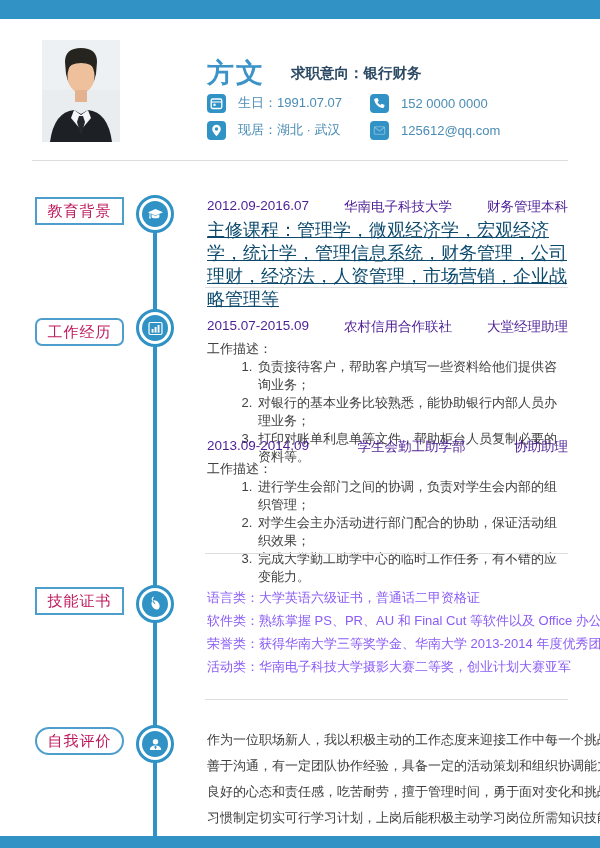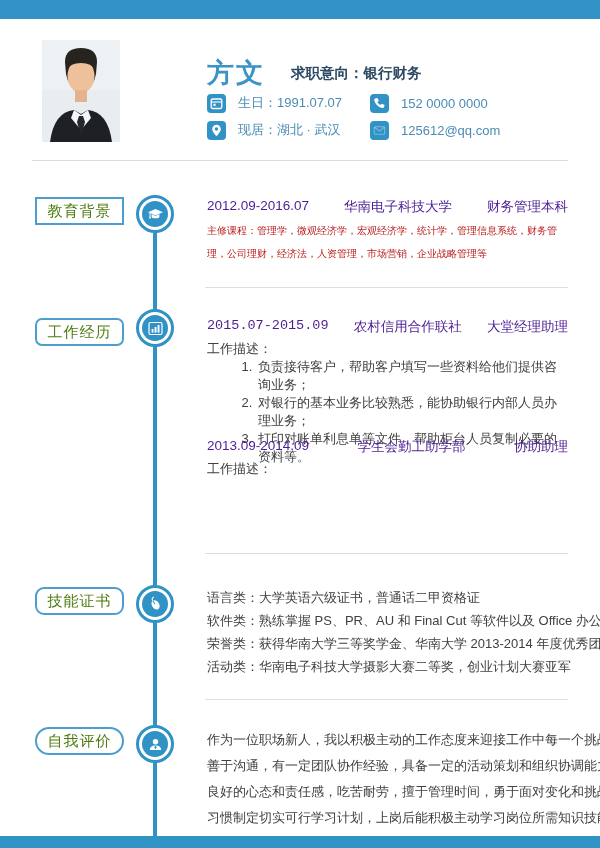--- a/index.html
+++ b/index.html
@@ -26,39 +26,39 @@
   .tl-circle{position:absolute;left:136px;width:38px;height:38px;box-sizing:border-box;
              border:3px solid #3192c6;border-radius:50%;background:#fff;display:flex;
              align-items:center;justify-content:center;z-index:2;}
   .tl-disc{width:26px;height:26px;border-radius:50%;background:#3192c6;display:flex;
            align-items:center;justify-content:center;}
   .tl-edu{top:195px;} .tl-work{top:309px;} .tl-skill{top:585px;} .tl-self{top:725px;}
 
   
   .sec-box{position:absolute;left:35px;width:89px;height:28px;box-sizing:border-box;
            border:2px solid #4d9ecd;display:flex;align-items:center;justify-content:center;
-           font-size:15px;color:#4d7c0f;letter-spacing:1px;background:#fff;}
-  .sb-edu{top:197px;} .sb-work{top:318px;border-radius:7px;} .sb-skill{top:587px;border-radius:9px;} .sb-self{top:727px;border-radius:14px;}
+           font-size:15px;color:#be185d;letter-spacing:1px;background:#fff;}
+  .sb-edu{top:197px;} .sb-work{top:318px;border-radius:7px;} .sb-skill{top:587px;} .sb-self{top:727px;border-radius:14px;}
 
   
   .entry-row{position:absolute;left:207px;width:361px;display:flex;justify-content:space-between;
              font-size:13.5px;color:#4c1d95;white-space:nowrap;}
-  .row-edu{top:198px;} .row-job1{top:318px;font-family:Liberation Mono, monospace;} .row-job2{top:438px;}
-  .edu-courses{position:absolute;left:207px;top:219px;width:361px;font-size:10px;
-               line-height:23px;color:#b91c1c;}
+  .row-edu{top:198px;} .row-job1{top:318px;} .row-job2{top:438px;}
+  .edu-courses{position:absolute;left:207px;top:219px;width:361px;font-size:18px;
+               line-height:23px;color:#0c4a6e;text-decoration:underline;}
   .desc-label{position:absolute;left:207px;width:200px;font-size:13px;color:#404040;}
   .dl-job1{top:340px;} .dl-job2{top:460px;}
   .job-list{position:absolute;left:207px;width:361px;margin:0;padding:0 0 0 49px;
             font-size:13px;line-height:18px;color:#404040;box-sizing:border-box;}
   .jl-job1{top:358px;} .jl-job2{top:478px;}
   .job-list li{padding-left:2px;}
   .divider{position:absolute;left:205px;width:363px;height:1px;background:#dedede;}
   .dv-1{top:287px;} .dv-2{top:553px;} .dv-3{top:699px;}
   .skill-lines{position:absolute;left:207px;top:586px;width:361px;font-size:13px;
-               line-height:23px;color:#404040;}
+               line-height:23px;color:#8b5cf6;}
   .self-lines{position:absolute;left:207px;top:727px;width:361px;font-size:13px;
               line-height:26px;color:#404040;}
   .skill-lines div,.self-lines div{white-space:nowrap;}
 </style>
 </head>
 <body>
 
 <div class="page">
   <div class="topbar"></div>
 
@@ -190,20 +190,25 @@
     <li>对银行的基本业务比较熟悉，能协助银行内部人员办理业务；</li>
     <li>打印对账单利息单等文件，帮助柜台人员复制必要的资料等。</li>
   </ol>
 
   <div class="entry-row row-job2">
     <span>2013.09-2014.09</span>
     <span>学生会勤工助学部</span>
     <span>协助助理</span>
   </div>
   <div class="desc-label dl-job2">工作描述：</div>
+  <ol class="job-list jl-job2">
+    <li>进行学生会部门之间的协调，负责对学生会内部的组织管理；</li>
+    <li>对学生会主办活动进行部门配合的协助，保证活动组织效果；</li>
+    <li>完成大学勤工助学中心的临时工作任务，有不错的应变能力。</li>
+  </ol>
 
   <div class="divider dv-2"></div>
 
   <div class="skill-lines">
     <div>语言类：大学英语六级证书，普通话二甲资格证</div>
     <div>软件类：熟练掌握 PS、PR、AU 和 Final Cut 等软件以及 Office 办公软件</div>
     <div>荣誉类：获得华南大学三等奖学金、华南大学 2013-2014 年度优秀团员</div>
     <div>活动类：华南电子科技大学摄影大赛二等奖，创业计划大赛亚军</div>
   </div>
 

